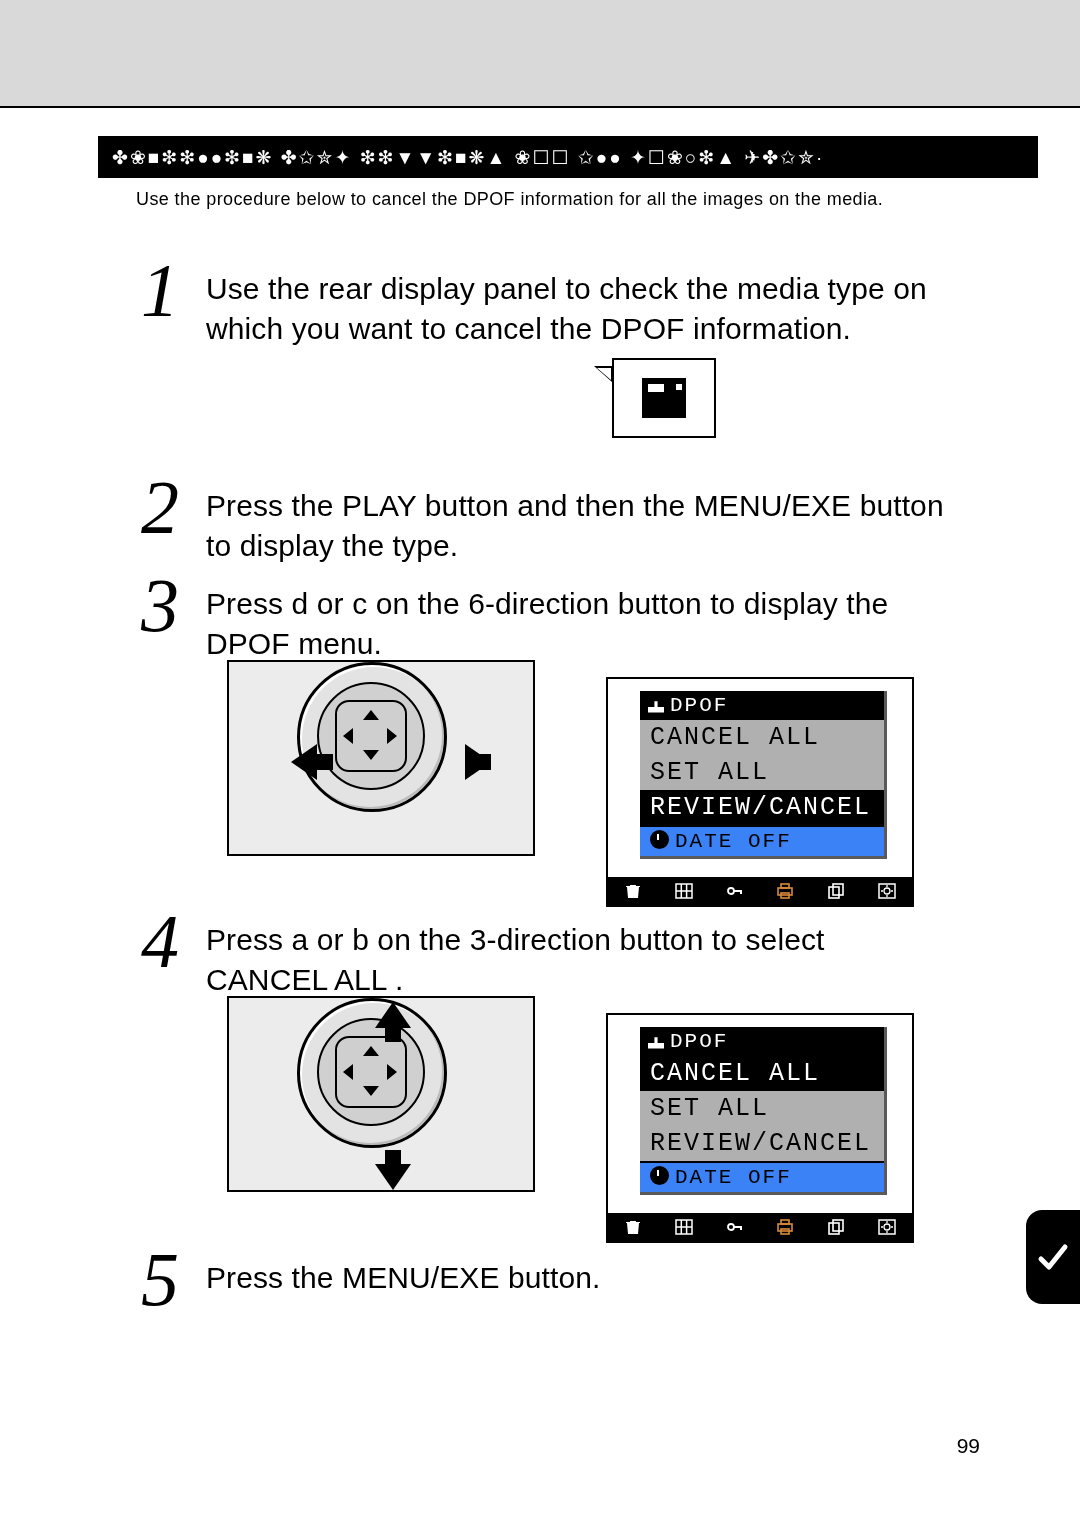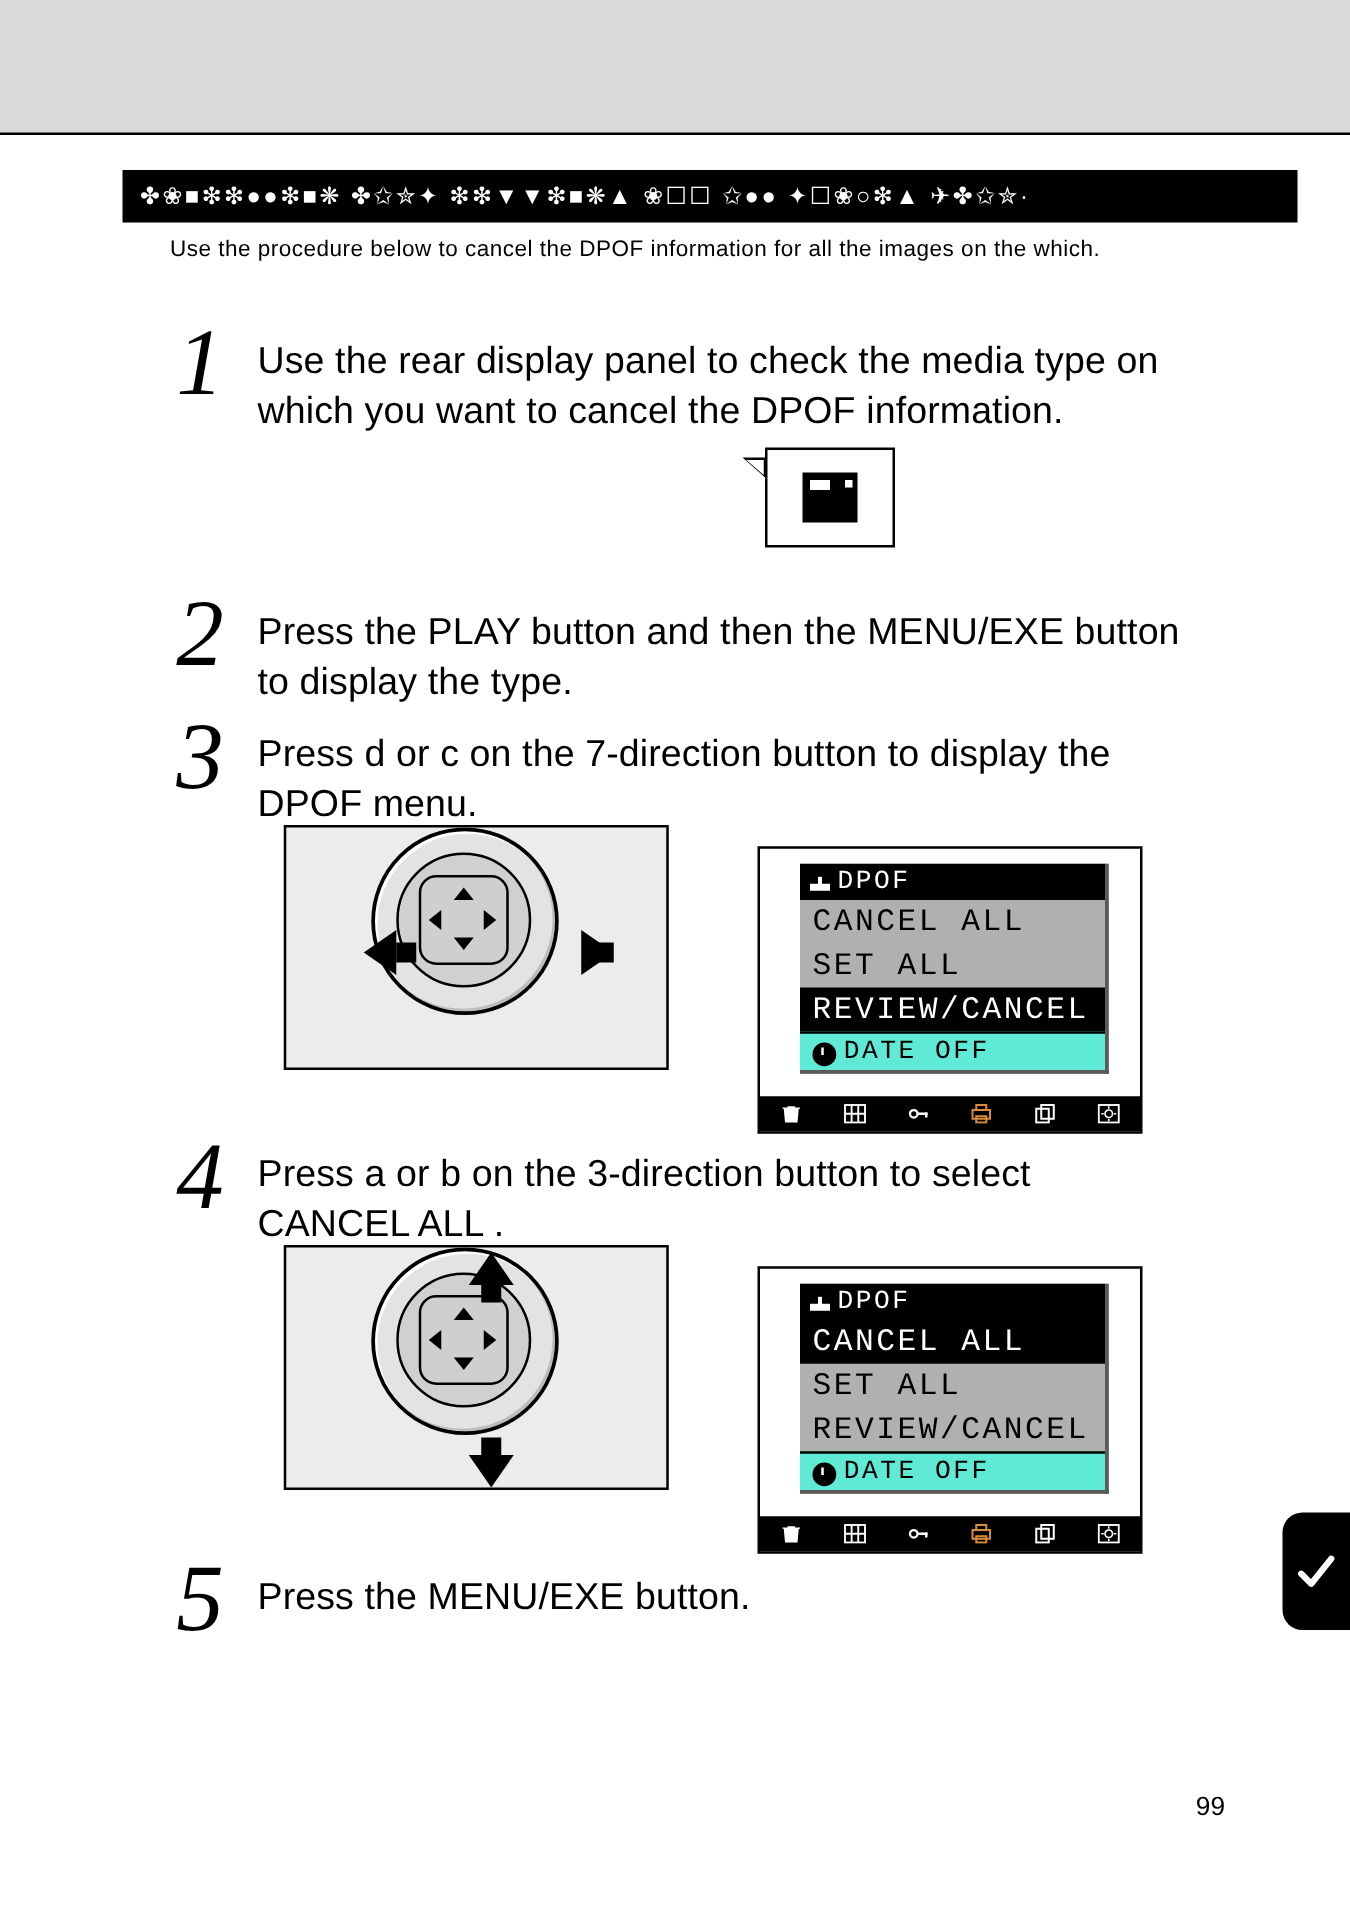--- a/index.html
+++ b/index.html
@@ -254,25 +254,25 @@
   }
   .lcd .menu-item.selected {
     background: #000;
     color: #fff;
   }
   .lcd .menu-date {
     font-family: "Courier New", monospace;
     font-size: 21px;
     letter-spacing: 2px;
     padding: 3px 10px;
-    background: #5eead4;
+    background: #3b82f6;
     color: #000;
     border-top: 2px solid #000;
     display: flex;
-    align-items: flex-end;
+    align-items: flex-start;
     gap: 6px;
   }
   .clock-icon {
     display:inline-block;width:15px;height:15px;border:2px solid #000;border-radius:50%;position:relative;background:#000;
   }
   .clock-icon::after{content:"";position:absolute;left:5px;top:2px;width:2px;height:6px;background:#fff;}
   .lcd .toolbar {
     position: absolute;
     left: 0; bottom: 0;
     width: 100%;
@@ -314,41 +314,41 @@
 <body>
 
 <div class="page">
   <div class="top-grey"></div>
   <div class="hr-top"></div>
 
   <div class="header-bar">
     <span>✤❀■❇❇●●❇■❋ ✤✩✮✦ ❇❇▼▼❇■❋▲ ❀☐☐ ✩●●  ✦☐❀○❇▲ ✈✤✩✮·</span>
   </div>
 
-  <div class="intro-text">Use the procedure below to cancel the DPOF information for all the images on the which.</div>
+  <div class="intro-text">Use the procedure below to cancel the DPOF information for all the images on the media.</div>
 
   <div class="step" id="step1">
     <div class="step-num">1</div>
     <div class="step-body">Use the rear display panel to check the media type on which you want to cancel the DPOF information.</div>
   </div>
 
   <div class="media-fig">
     <div class="notch"></div>
     <div class="speech"></div>
     <div class="chip"></div>
   </div>
 
   <div class="step" id="step2">
     <div class="step-num">2</div>
     <div class="step-body">Press the  PLAY  button and then the  MENU/EXE  button to display the type.</div>
   </div>
 
   <div class="step" id="step3">
     <div class="step-num">3</div>
-    <div class="step-body">Press   d   or   c   on the 7-direction button to display the  DPOF  menu.</div>
+    <div class="step-body">Press   d   or   c   on the 6-direction button to display the  DPOF  menu.</div>
   </div>
 
   <div class="dpad-fig" id="dpad1">
     <div class="dpad-bg">
       <div class="ring-outer"></div>
       <div class="ring-inner"></div>
       <div class="pad"></div>
       <div class="tri up"></div>
       <div class="tri down"></div>
       <div class="tri left"></div>

